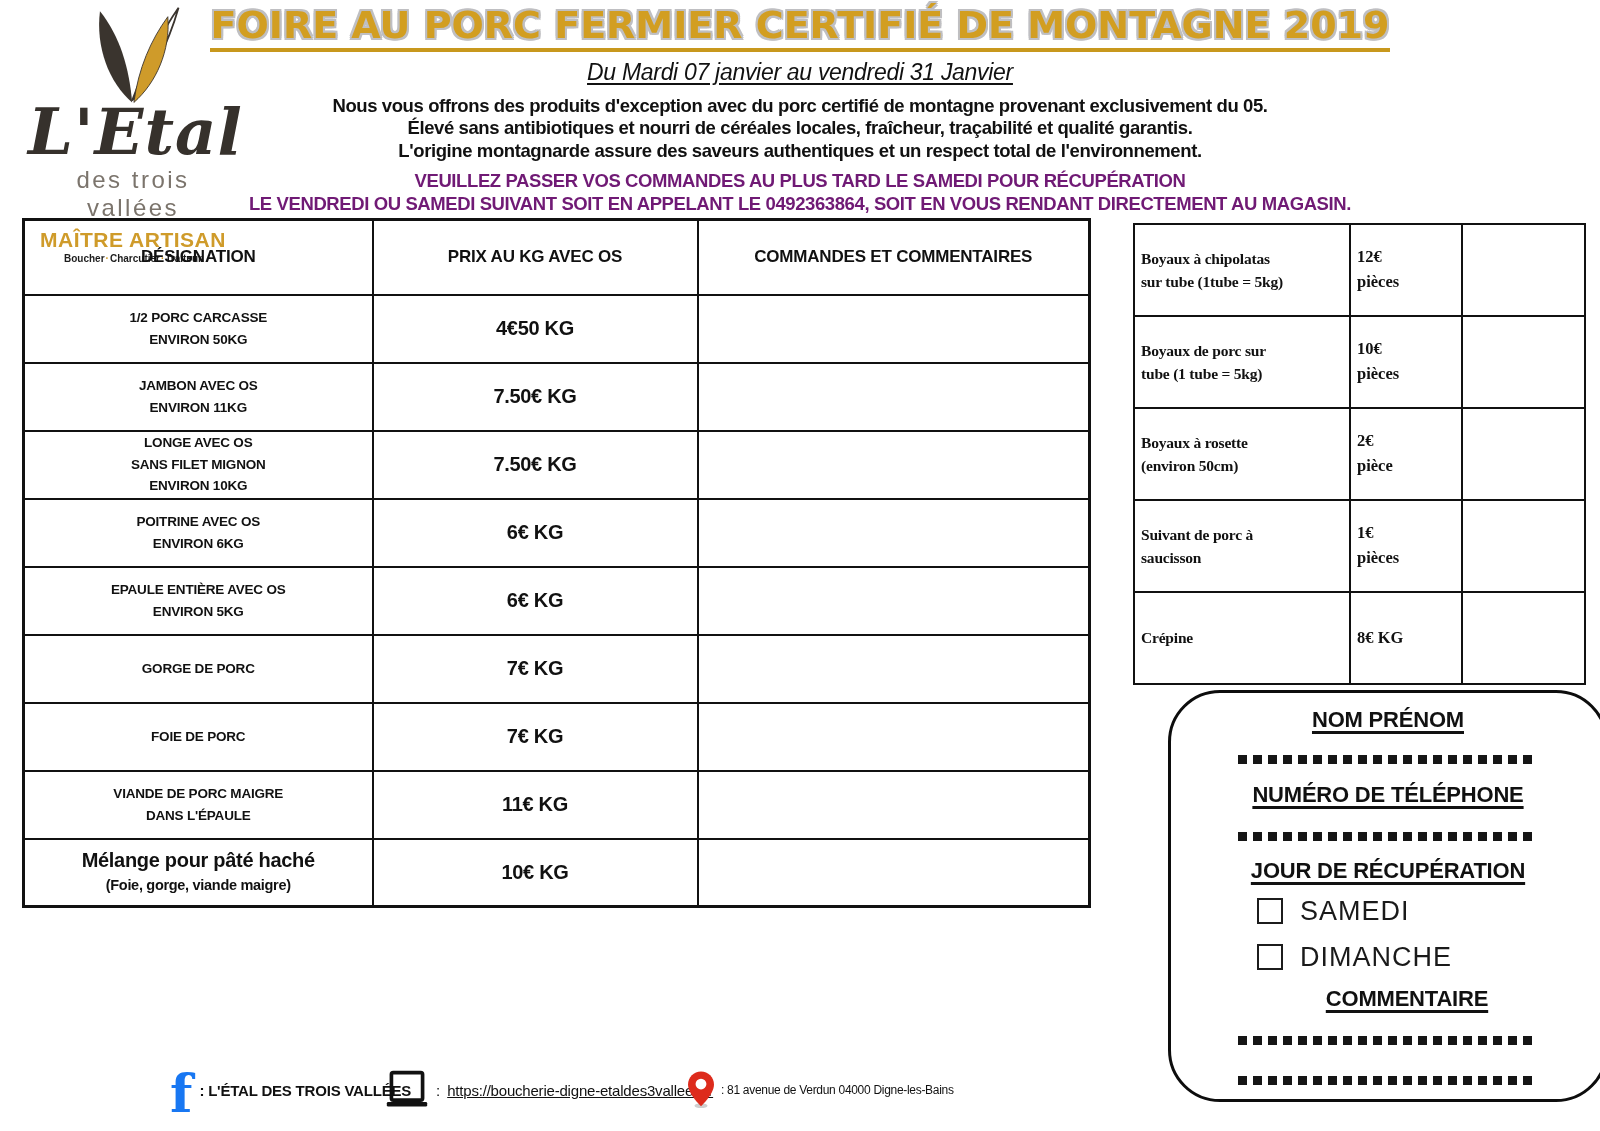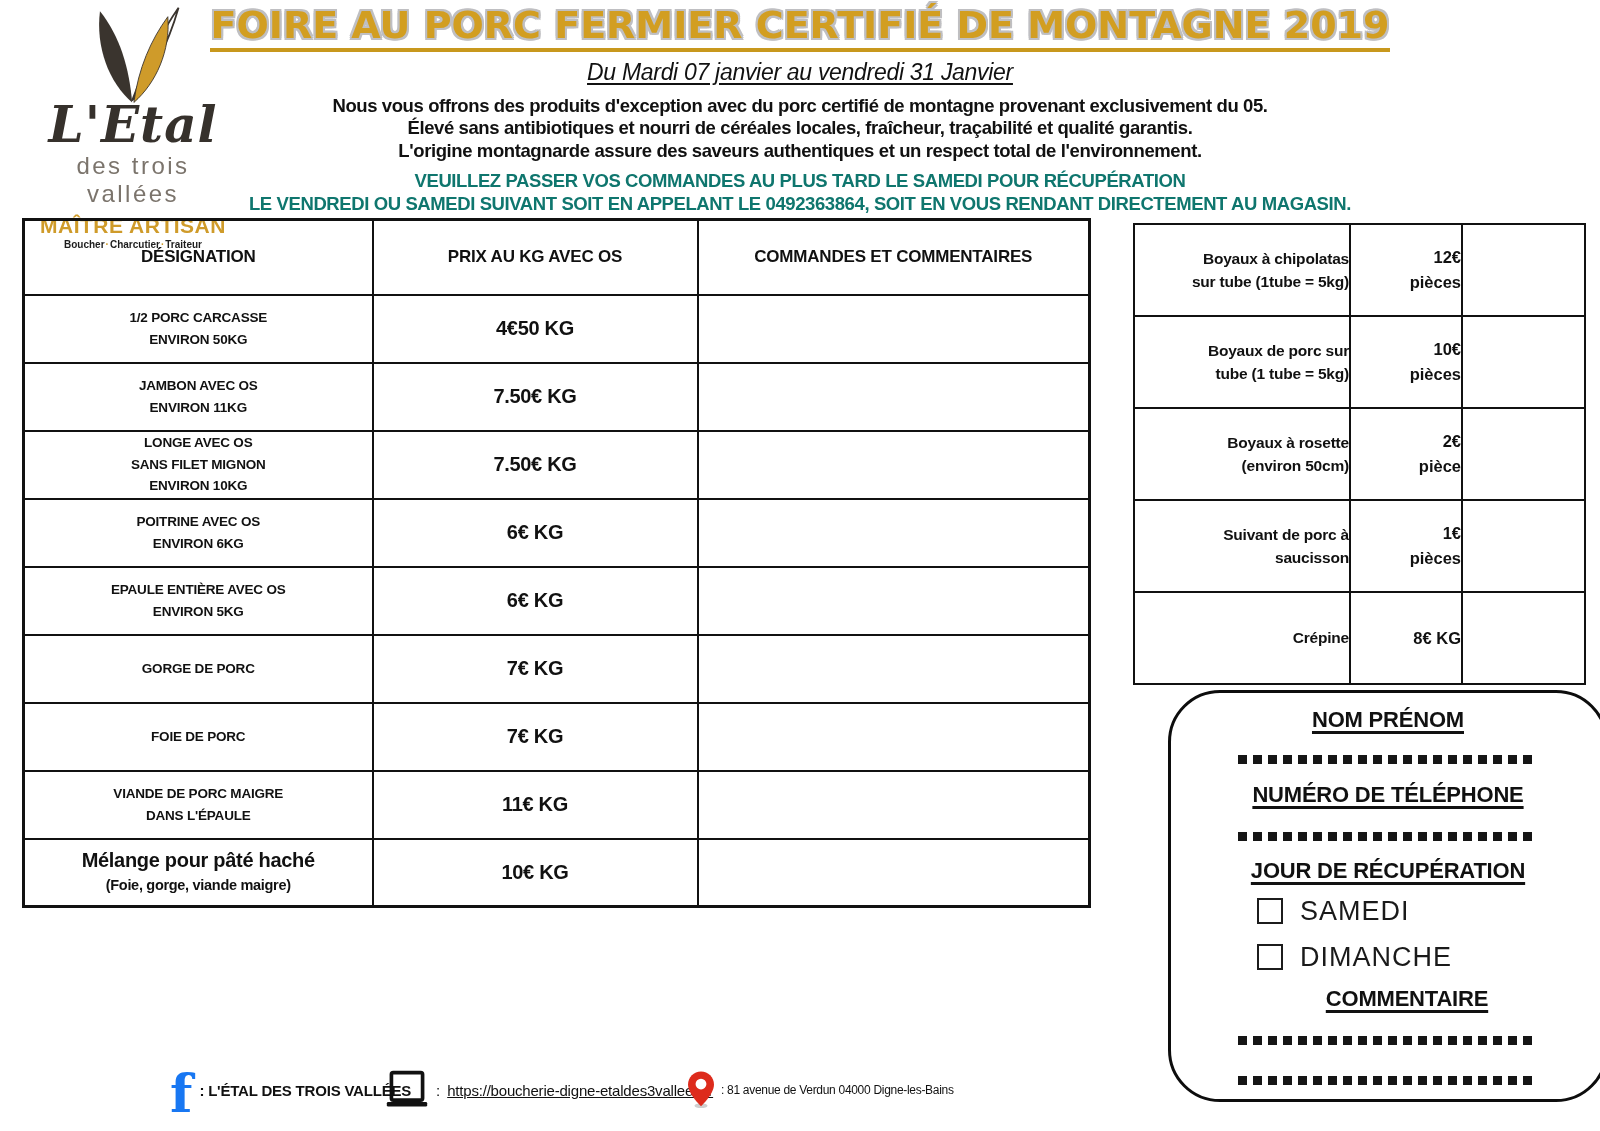--- a/index.html
+++ b/index.html
@@ -3,55 +3,55 @@
 <meta charset="utf-8">
 <style>
   * { box-sizing: border-box; }
   body { margin: 0; background: #fff; font-family: "Liberation Sans", sans-serif; color: #111; }
   #page { position: relative; width: 1600px; height: 1131px; background: #fff; overflow: hidden; }
 
   
   #logo { position: absolute; left: 28px; top: 6px; width: 210px; text-align: center; }
   #logo-mark { display: block; margin: 0 auto; }
   #logo-name { font-family: "DejaVu Serif", serif; font-style: italic; font-weight: bold;
-               font-size: 50px; color: #36312c; line-height: 1.0; letter-spacing: 1px; margin-top: -6px; }
+               font-size: 64px; color: #36312c; line-height: 1.0; letter-spacing: 1px; margin-top: -6px; }
   #logo-sub { font-size: 24px; color: #7b746c; letter-spacing: 2.5px; margin-top: 2px; }
   #logo-badge { font-size: 21px; font-weight: bold; color: #cf9b2a; letter-spacing: 0.5px; margin-top: 6px; }
   #logo-tagline { font-size: 10px; font-weight: bold; color: #1d1d1d; margin-top: 1px; }
   #logo-tagline .dot { color: #cf9b2a; padding: 0 1px; }
 
   
   #header { position: absolute; left: 195px; top: 6px; width: 1210px; text-align: center; }
   #main-title { display: inline-block; font-family: "DejaVu Sans", sans-serif; font-weight: 800;
     font-size: 38px; line-height: 1.05; color: #d29e21; letter-spacing: 0px; white-space: nowrap;
     border-bottom: 4px solid #c8981d; padding-bottom: 2px;
     text-shadow: -2px -2px 0 #bfbfc2, 2px -2px 0 #bfbfc2, -2px 2px 0 #bfbfc2, 2px 2px 0 #bfbfc2,
                  -2px 0 0 #bfbfc2, 2px 0 0 #bfbfc2, 0 -2px 0 #bfbfc2, 0 2px 0 #bfbfc2; }
   #subtitle { font-size: 23px; font-weight: normal; font-style: italic; text-decoration: underline;
     text-underline-offset: 3px; margin-top: 7px; letter-spacing: -0.3px; }
   #description { margin-top: 9px; font-size: 18.5px; font-weight: bold; line-height: 1.22; letter-spacing: -0.4px; }
   #warnings { margin-top: 6px; font-size: 18.5px; font-weight: bold; line-height: 1.25;
-    letter-spacing: -0.4px; color: #0f766e; }
+    letter-spacing: -0.4px; color: #701a75; }
 
   
   #main-table { position: absolute; left: 22px; top: 218px; border-collapse: collapse;
     table-layout: fixed; width: 1066px; border: 3px solid #111; }
   #main-table th, #main-table td { border: 2px solid #111; text-align: center; vertical-align: middle; padding: 0 6px; }
   #main-table thead tr { height: 75px; }
   #main-table tbody tr { height: 68px; }
   #main-table th { font-size: 17px; font-weight: bold; letter-spacing: -0.2px; }
   .cell-designation { font-size: 13.5px; font-weight: bold; line-height: 1.6; letter-spacing: -0.2px; }
   .cell-price { font-size: 20px; font-weight: bold; letter-spacing: -0.3px; }
   .mix-main { font-size: 20px; font-weight: bold; letter-spacing: -0.3px; line-height: 1.3; }
   .mix-sub { font-size: 14.5px; font-weight: bold; letter-spacing: -0.3px; }
 
   
   #side-table { position: absolute; left: 1133px; top: 223px; border-collapse: collapse;
     table-layout: fixed; width: 451px; border: 2.5px solid #111; }
-  #side-table td { border: 2px solid #111; text-align: right; vertical-align: middle; padding: 0 0; }
+  #side-table td { border: 2px solid #111; text-align: left; vertical-align: middle; padding: 0 6px; font-family: Liberation Serif, serif; }
   #side-table tr { height: 92px; }
   .side-designation { font-size: 15.5px; font-weight: bold; line-height: 1.5; letter-spacing: -0.2px; }
   .side-price { font-size: 16.5px; font-weight: bold; line-height: 1.5; }
 
   
   #order-form { position: absolute; left: 1168px; top: 690px; width: 440px; height: 412px;
     border: 3.5px solid #0d0d0d; border-radius: 52px; text-align: center; background: #fff; }
   .form-label { font-size: 22px; font-weight: bold; text-decoration: underline;
     text-decoration-thickness: 2.5px; text-underline-offset: 4px; letter-spacing: -0.2px; }
   #name-label { margin-top: 14px; }

